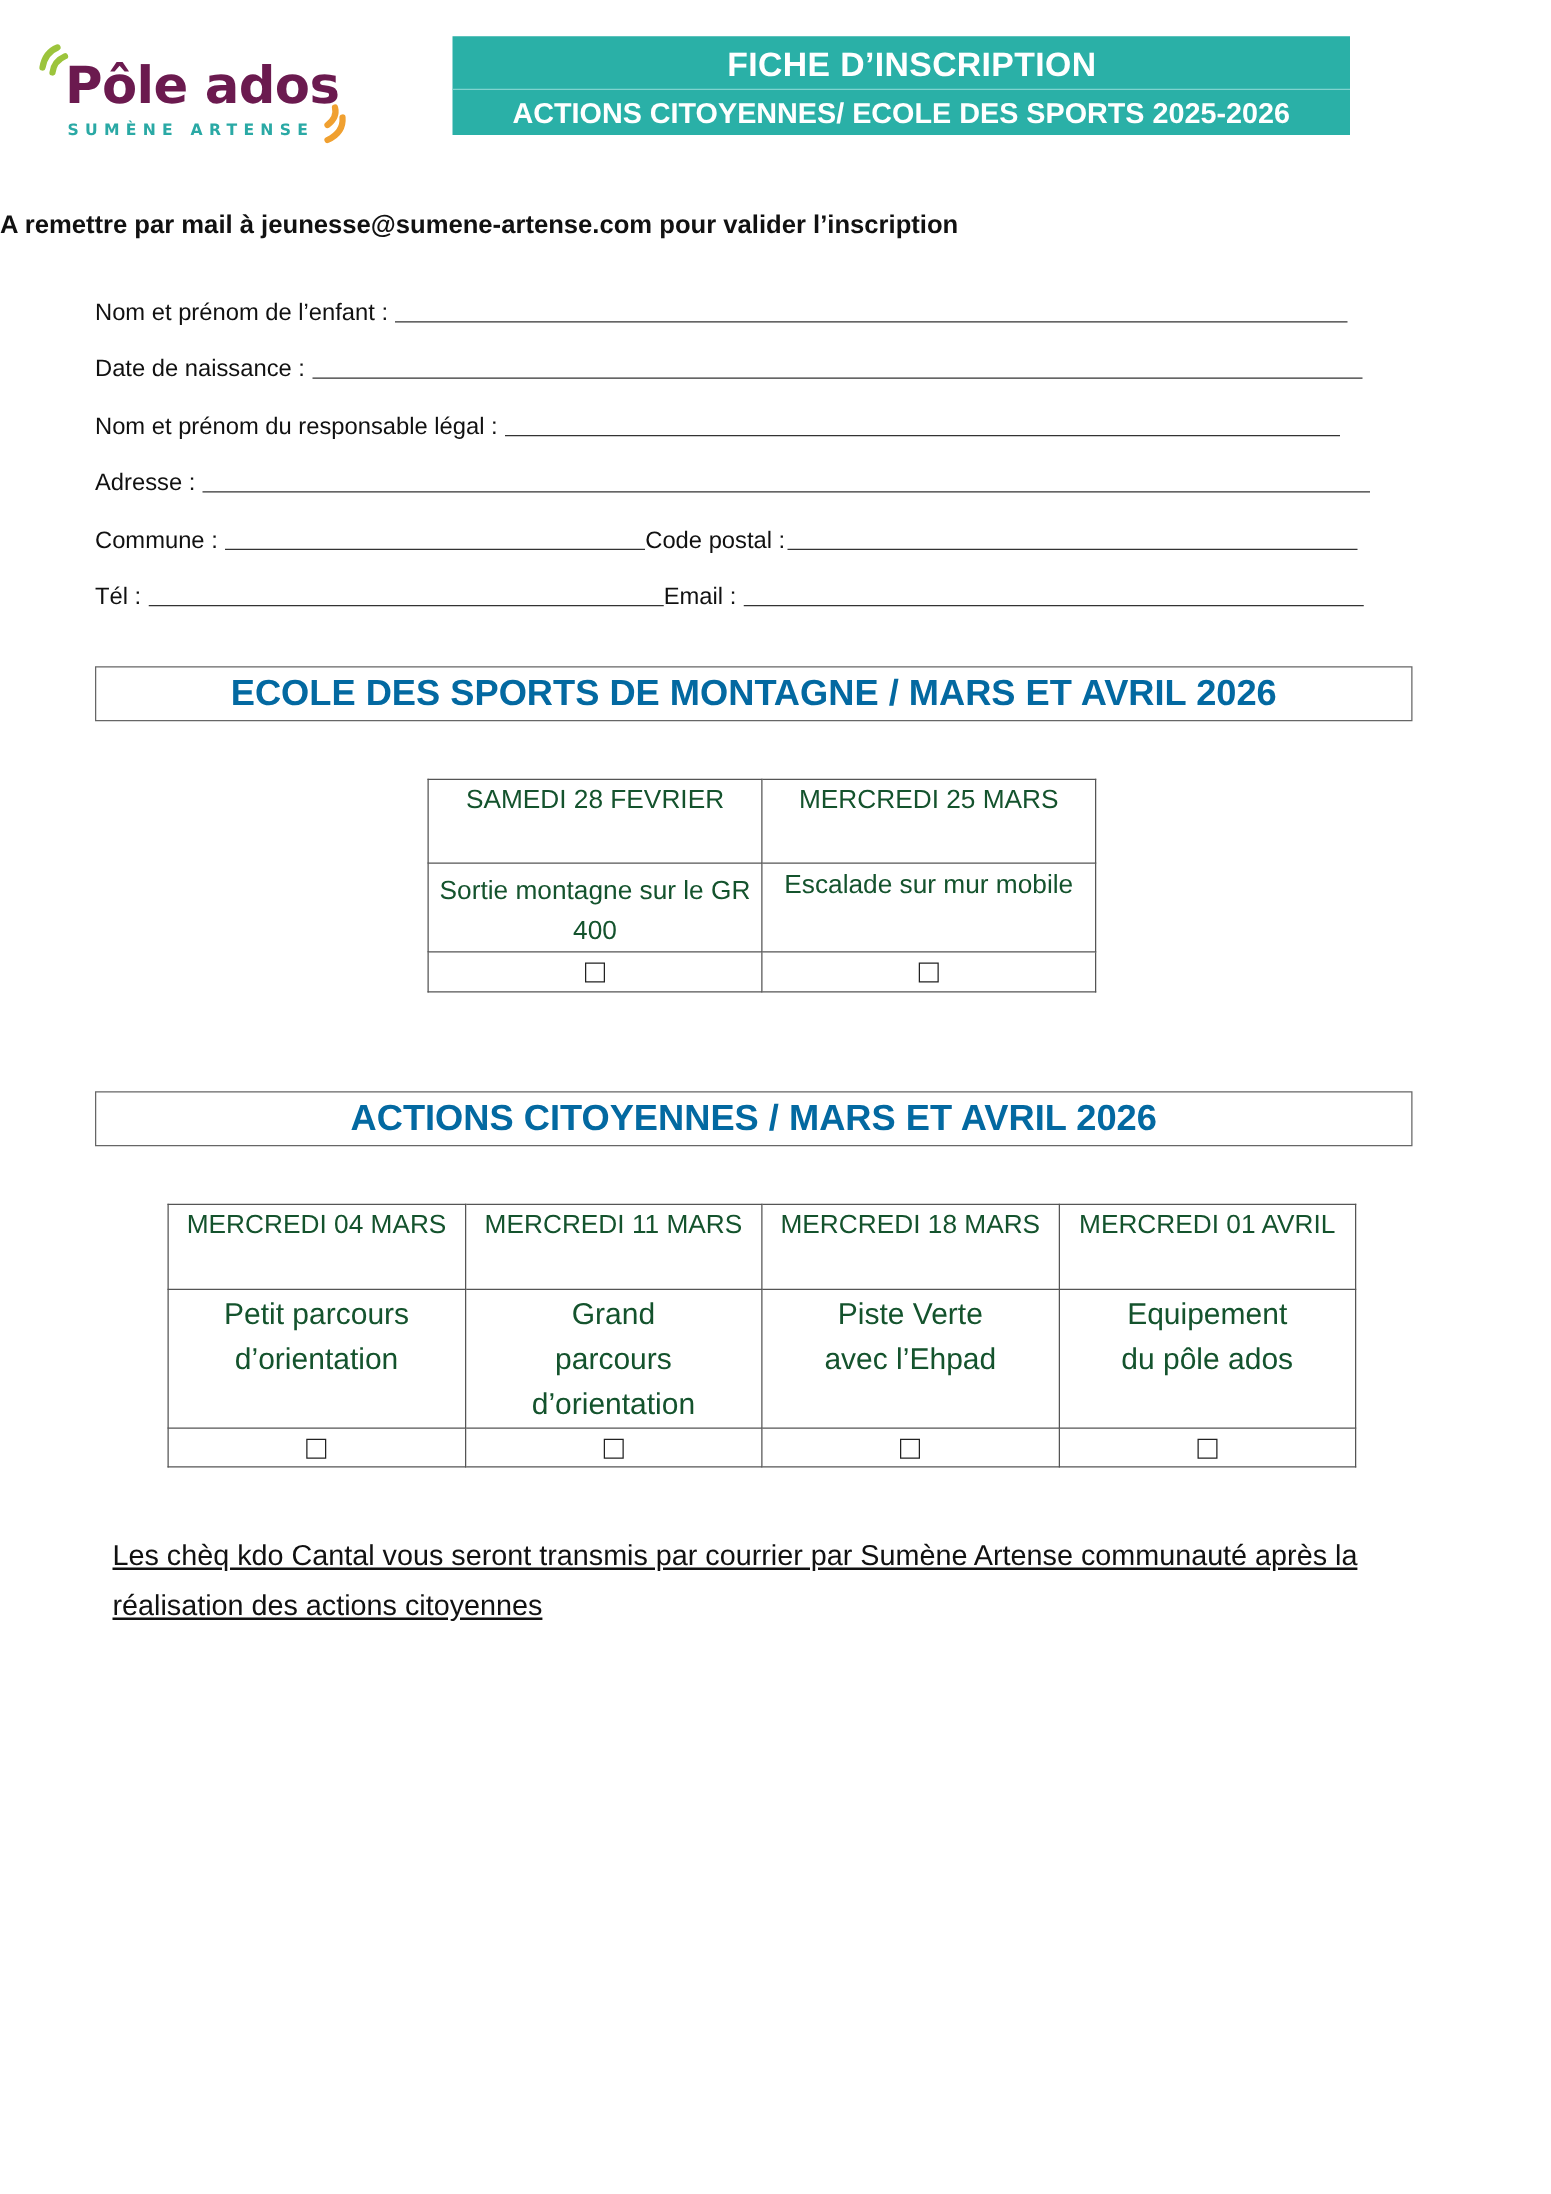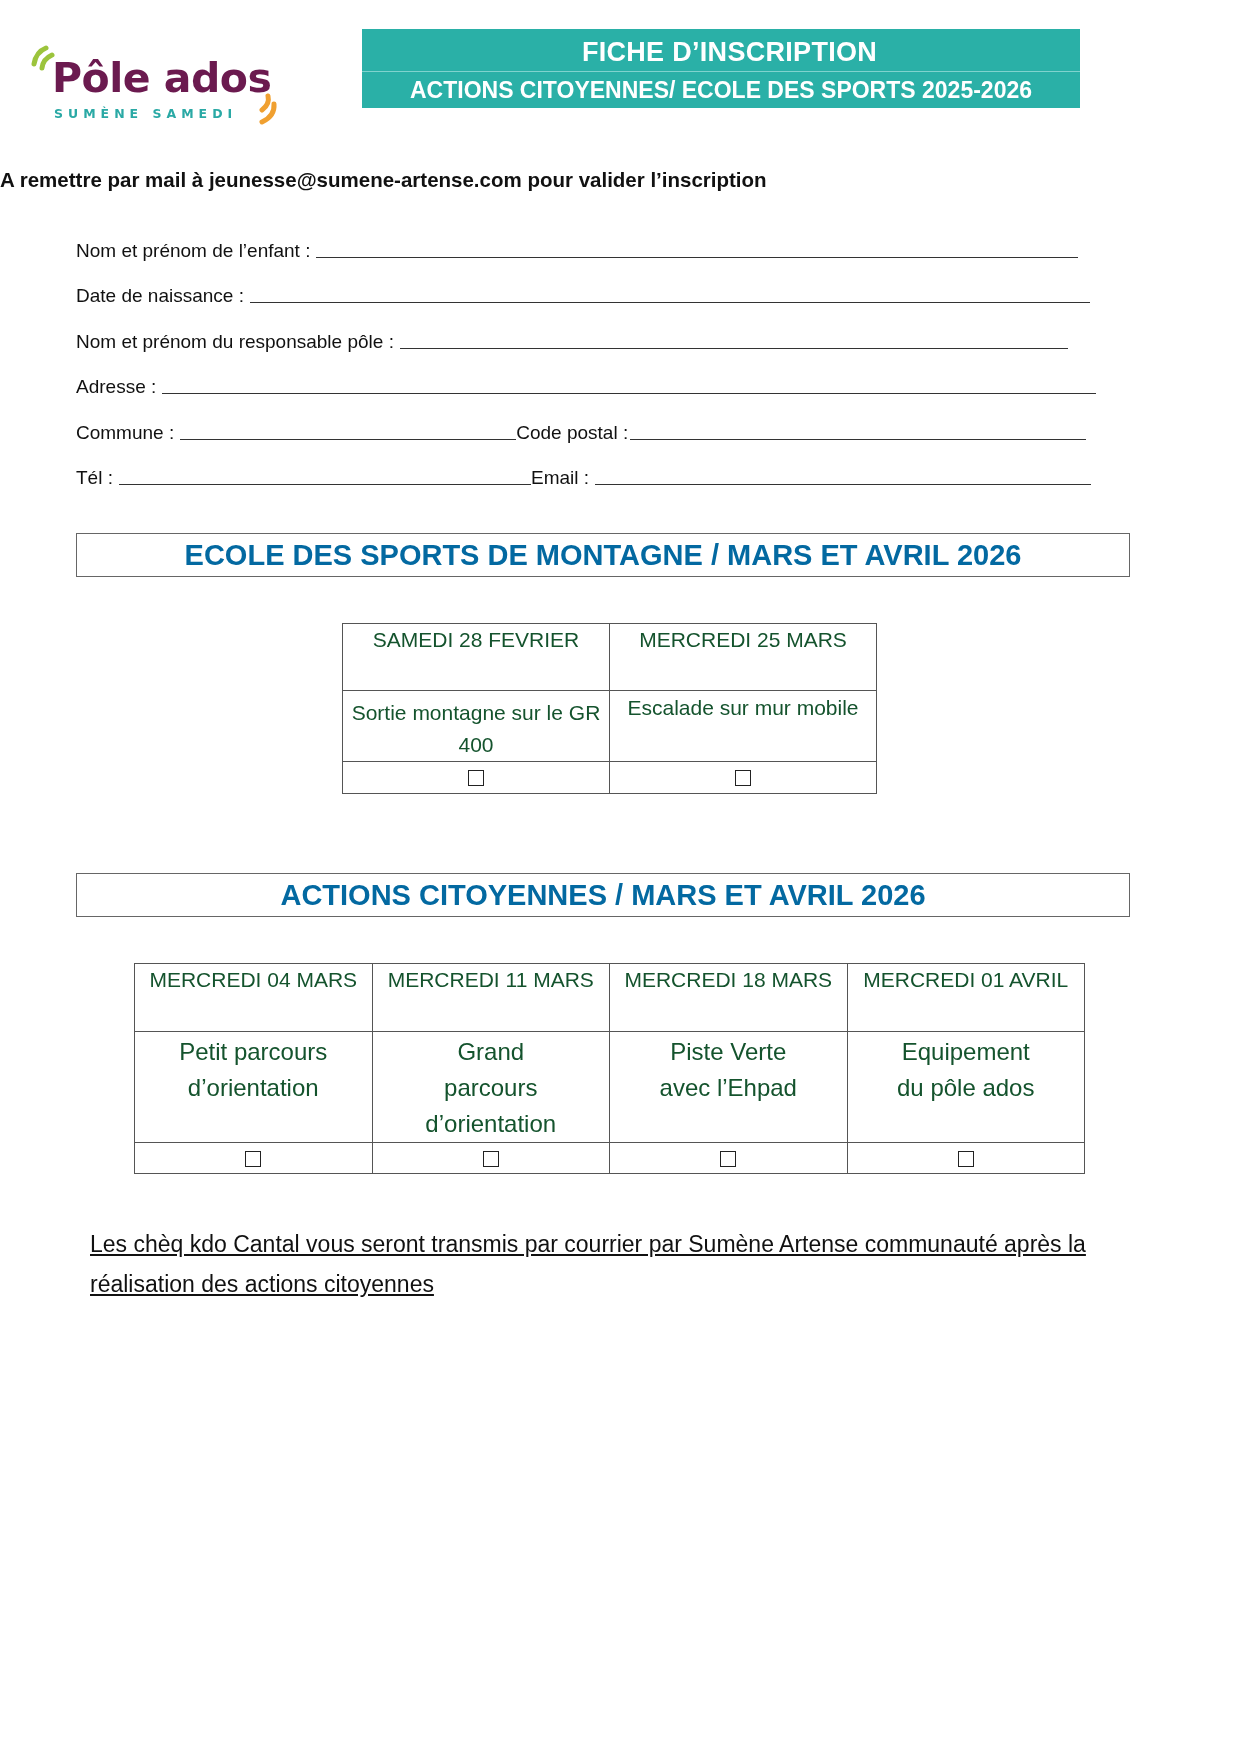--- a/index.html
+++ b/index.html
@@ -1,21 +1,21 @@
 <!DOCTYPE html>
 <html><head>
 <meta charset="utf-8">
 <style>
   html, body { margin:0; padding:0; background:#ffffff; }
   body { width:1241px; height:1755px; position:relative; overflow:hidden;
          font-family:"Liberation Sans", "DejaVu Sans", sans-serif; color:#111; }
   .abs { position:absolute; }
 
   
-  .logo { left:30px; top:40px; width:250px; height:86px; }
+  .logo { left:30px; top:30px; width:250px; height:86px; }
   .logo .brand { position:absolute; left:22px; top:14px; font-size:41px; font-weight:bold;
                  color:#6b1a4f; letter-spacing:-0.5px; font-family:"DejaVu Sans", sans-serif; }
   .logo .sub { position:absolute; left:24px; top:66px; font-size:12.5px; font-weight:bold;
                color:#2aa9a5; letter-spacing:5px; font-family:"DejaVu Sans", sans-serif; }
   .logo svg { position:absolute; }
 
   
   .banner { left:362px; top:29px; width:718px; height:79px; background:#2ab0a7; color:#fff; }
   .banner .l1 { position:absolute; left:17px; right:0; top:4px; height:38px; line-height:38px;
                 text-align:center; font-weight:bold; font-size:27px; letter-spacing:0.3px; }
@@ -44,21 +44,21 @@
 </style>
 </head>
 <body>
 
 <div class="abs logo">
   <svg width="30" height="30" style="left:0;top:2px">
     <path d="M4 22 Q6 10 16 6" stroke="#9cc43c" stroke-width="5" fill="none" stroke-linecap="round"></path>
     <path d="M12 26 Q13 17 22 13" stroke="#9cc43c" stroke-width="5" fill="none" stroke-linecap="round"></path>
   </svg>
   <span class="brand">Pôle ados</span>
-  <span class="sub">SUMÈNE SAMEDI</span>
+  <span class="sub">SUMÈNE ARTENSE</span>
   <svg width="30" height="36" style="left:218px;top:52px">
     <path d="M20 4 Q22 12 14 18" stroke="#f0a030" stroke-width="5" fill="none" stroke-linecap="round"></path>
     <path d="M26 12 Q27 24 14 30" stroke="#f0a030" stroke-width="5" fill="none" stroke-linecap="round"></path>
   </svg>
 </div>
 
 <div class="abs banner">
   <div class="l1">FICHE D’INSCRIPTION</div>
   <div class="sep"></div>
   <div class="l2">ACTIONS CITOYENNES/ ECOLE DES SPORTS 2025-2026</div>
@@ -68,21 +68,21 @@
 
 <div class="abs frow" style="top:232px">
   <span class="lbl">Nom et prénom de l’enfant :</span>
   <span class="line" style="width:762px"></span>
 </div>
 <div class="abs frow" style="top:277px">
   <span class="lbl">Date de naissance :</span>
   <span class="line" style="width:840px"></span>
 </div>
 <div class="abs frow" style="top:323px">
-  <span class="lbl">Nom et prénom du responsable pôle :</span>
+  <span class="lbl">Nom et prénom du responsable légal :</span>
   <span class="line" style="width:668px"></span>
 </div>
 <div class="abs frow" style="top:368px">
   <span class="lbl">Adresse :</span>
   <span class="line" style="width:934px"></span>
 </div>
 <div class="abs frow" style="top:414px">
   <span class="lbl">Commune :</span>
   <span class="line" style="width:336px;margin-right:0"></span>
   <span class="lbl" style="padding-right:2px">Code postal :</span>

